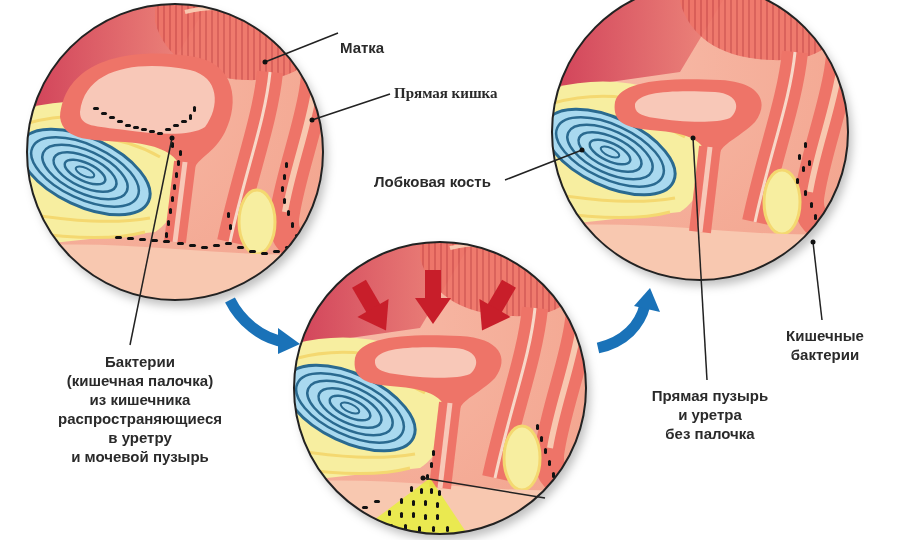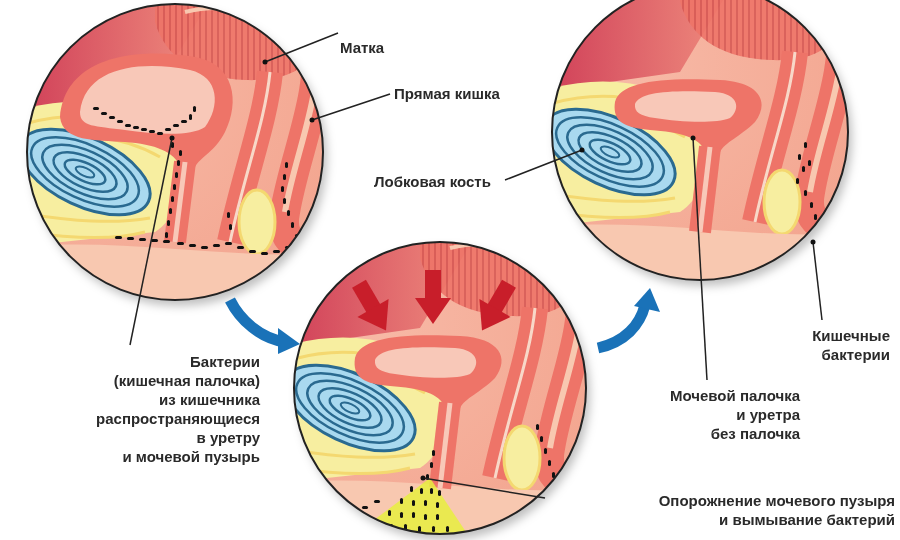--- a/index.html
+++ b/index.html
@@ -1,21 +1,21 @@
 <!DOCTYPE html>
 <html><head>
 <meta charset="utf-8">
 <style>
   html, body { margin:0; padding:0; background:#ffffff; }
   #stage { position:relative; width:900px; height:540px; overflow:hidden; background:#ffffff;
            font-family:"Liberation Sans", "DejaVu Sans", sans-serif; }
   svg.art { position:absolute; left:0; top:0; width:900px; height:540px; }
   .label { position:absolute; font-weight:bold; color:#2a2a2a; font-size:15px; line-height:19px;
            white-space:nowrap; }
-  .center { text-align:right; }
+  .center { text-align:center; }
 </style>
 </head>
 <body>
 
 <div id="stage">
 
 <svg class="art" viewBox="0 0 900 540" xmlns="http://www.w3.org/2000/svg">
   <defs>
     <clipPath id="c1">
           <circle cx="175" cy="152" r="148"></circle>
@@ -257,40 +257,36 @@
         <circle cx="312" cy="120" r="2.5"></circle>
     <circle cx="582" cy="150" r="2.5"></circle>
         <circle cx="172" cy="138" r="2.5"></circle>
     <circle cx="693" cy="138" r="2.5"></circle>
         <circle cx="813" cy="242" r="2.5"></circle>
     <circle cx="423" cy="478" r="2.5"></circle>
   </g>
 </svg>
 
   <div class="label" style="left:340px; top:38px;">Матка</div>
-  <div class="label" style="left:394px; top:84px;">Прямая кишка</div>
+  <div class="label" style="left:394px; top:84px;font-family:Liberation Serif, serif;">Прямая кишка</div>
   <div class="label" style="left:374px; top:172px;">Лобковая кость</div>
 
   <div class="label center" style="left:20px; top:352px; width:240px;">
     <div>Бактерии</div>
     <div>(кишечная палочка)</div>
     <div>из кишечника</div>
     <div>распространяющиеся</div>
     <div>в уретру</div>
     <div>и мочевой пузырь</div>
   </div>
 
   <div class="label center" style="left:760px; top:326px; width:130px;">
     <div>Кишечные</div>
     <div>бактерии</div>
   </div>
 
   <div class="label center" style="left:620px; top:386px; width:180px;">
-    <div>Мочевой палочка</div>
+    <div>Прямая пузырь</div>
     <div>и уретра</div>
     <div>без палочка</div>
   </div>
 
-  <div class="label center" style="left:545px; top:491px; width:350px;">
-    <div>Опорожнение мочевого пузыря</div>
-    <div>и вымывание бактерий</div>
-  </div>
 </div>
 
 </body></html>

